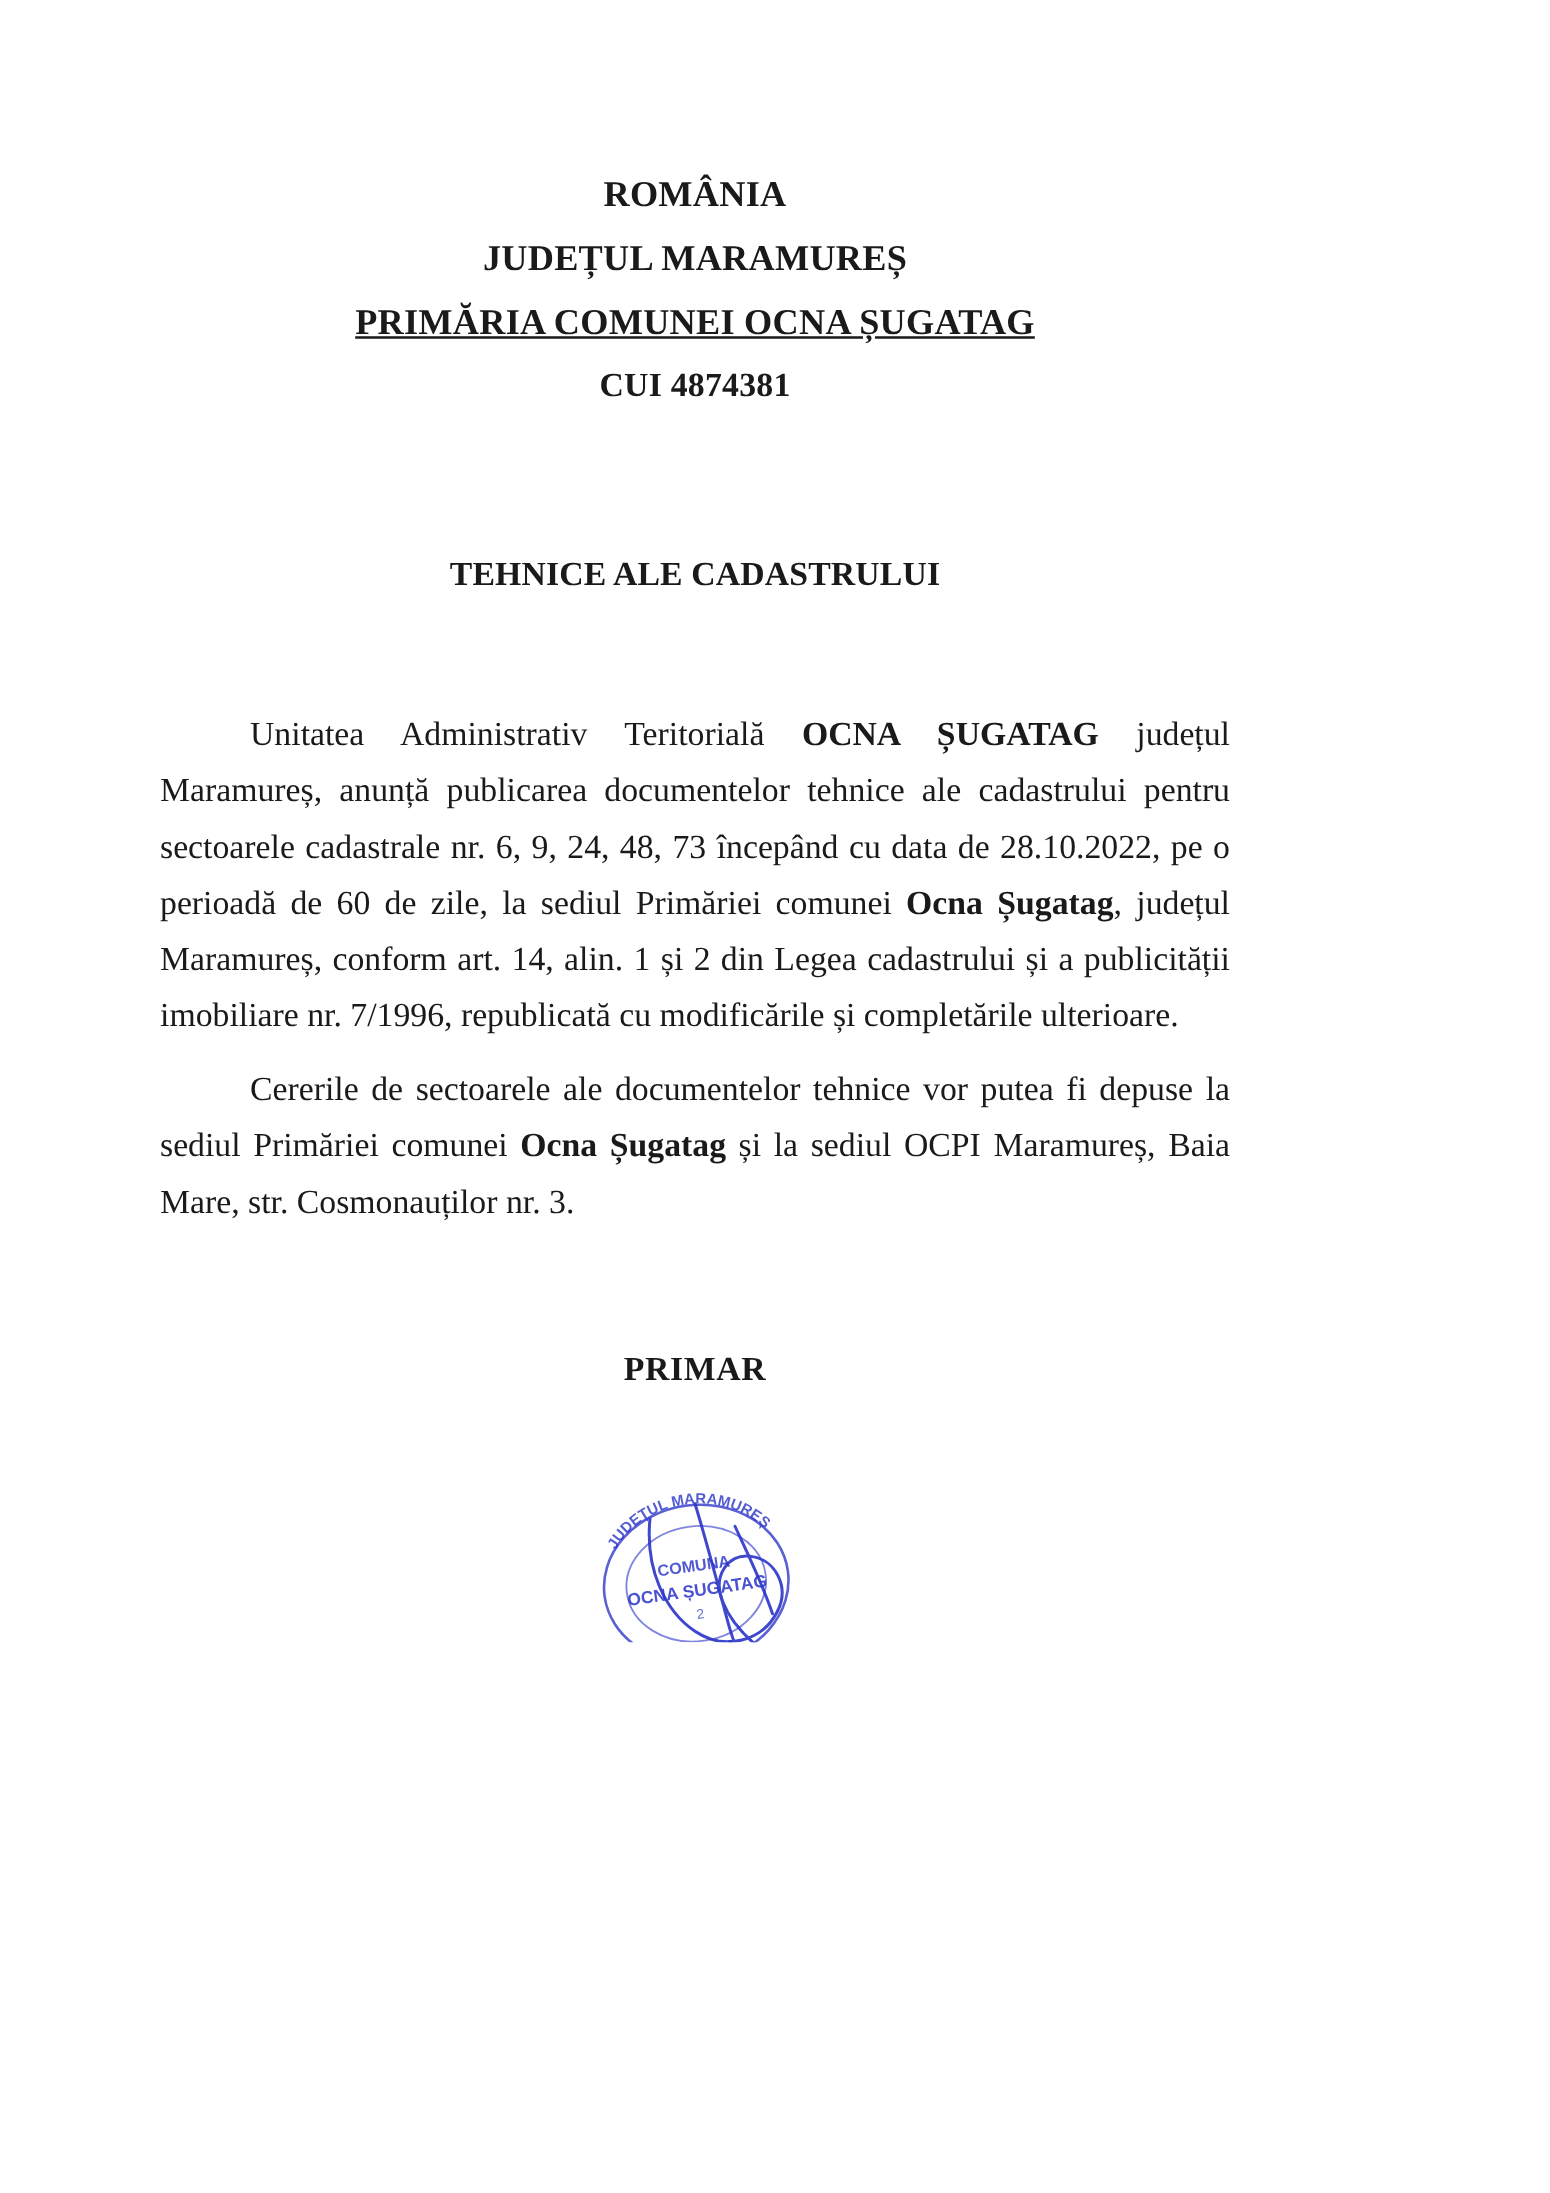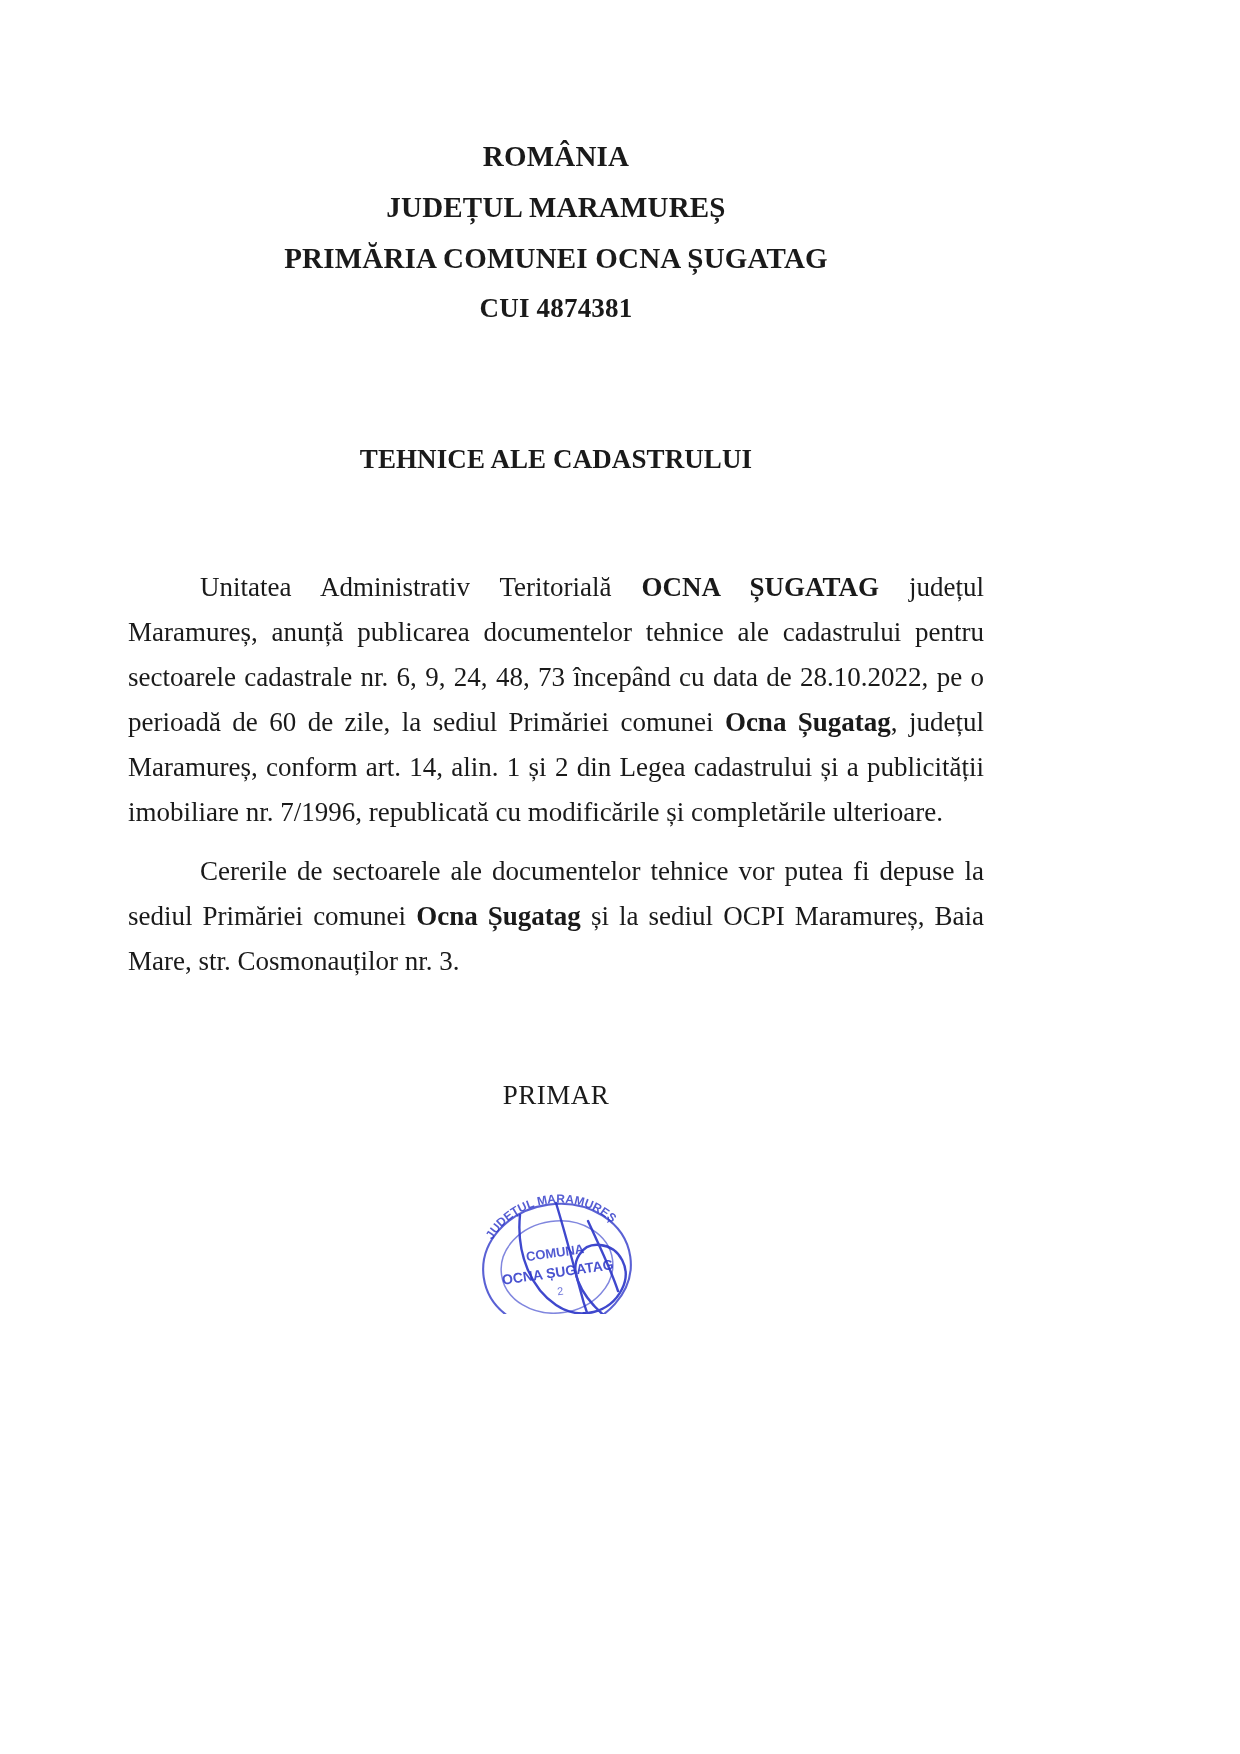--- a/index.html
+++ b/index.html
@@ -29,21 +29,21 @@
     margin-top: 142px;
     text-align: center;
   }
   .header .hline {
     font-weight: bold;
     letter-spacing: 0.2px;
     line-height: 1.0;
   }
   .header .h1 { font-size: 29px; margin-bottom: 22px; }
   .header .h2 { font-size: 29px; margin-bottom: 22px; }
-  .header .h3 { font-size: 29px; margin-bottom: 22px; }
+  .header .h3 { font-size: 29px; margin-bottom: 22px; text-decoration: underline; }
   .header .h4 { font-size: 27px; }
 
   
   .doc-title {
     margin-top: 124px;
     text-align: center;
     font-weight: bold;
     font-size: 27px;
     line-height: 1.0;
   }
@@ -63,21 +63,21 @@
   .para b { font-weight: bold; }
 
   
   .sign-block {
     margin-top: 96px;
     text-align: center;
     position: relative;
   }
   .sign-title {
     font-size: 27px;
-    font-weight: normal;
+    font-weight: bold;
     letter-spacing: 0.5px;
   }
   .sign-name {
     font-size: 27px;
     font-weight: bold;
     letter-spacing: 0.2px;
   }
 
   
   .stamp-area {

